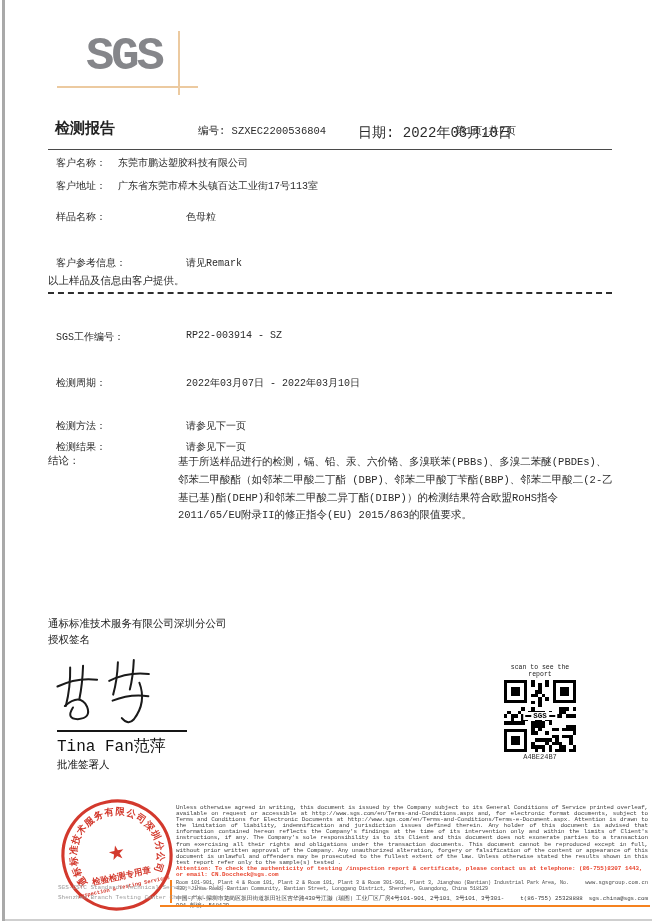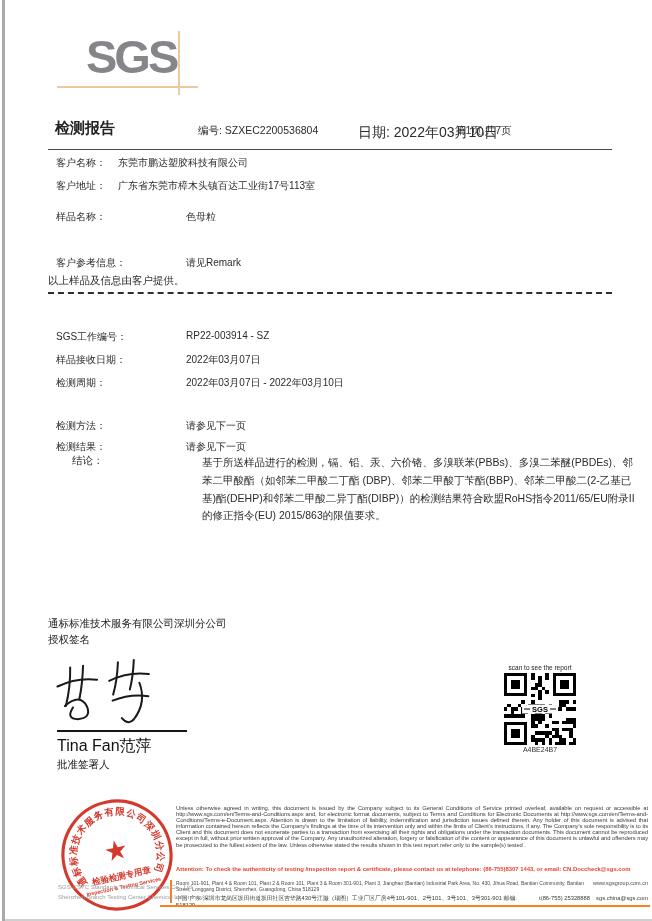--- a/index.html
+++ b/index.html
@@ -1,17 +1,17 @@
 <!DOCTYPE html>
 <html><head>
 <meta charset="utf-8">
 <style>
   html,body{margin:0;padding:0;background:#ffffff;}
   .page{position:relative;width:652px;height:921px;background:#fff;overflow:hidden;
-        font-family:Liberation Sans, sans-serif;color:#2b2b2b;}
+        font-family:Liberation Mono, monospace;color:#2b2b2b;}
   .edge-left{position:absolute;left:2px;top:0;width:3px;height:921px;background:#a9a9a9;}
   .edge-bottom{position:absolute;left:5px;right:0;bottom:0;height:2px;background:#cfcfcf;}
 
   
   .logo-text{position:absolute;left:86px;top:33px;font-size:47px;font-weight:bold;
              color:#85868a;letter-spacing:-3px;line-height:1;}
   .logo-hline{position:absolute;left:57px;top:86px;width:141px;height:2px;background:#eccaa0;}
   .logo-vline{position:absolute;left:178px;top:31px;width:2px;height:64px;background:#eccaa0;}
 
   
@@ -22,21 +22,21 @@
   .hdivider{position:absolute;left:48px;top:149px;width:564px;height:1px;background:#4a4a4a;}
 
   
   .row{position:absolute;left:56px;width:570px;display:flex;font-size:10px;}
   .row .lbl{flex:0 0 auto;}
   .lblw-62 .lbl{width:62px;}
   .lblw-130 .lbl{width:130px;}
   .note{position:absolute;left:48px;top:274px;font-size:10.5px;}
   .dashline{position:absolute;left:48px;top:292px;width:564px;border-top:2px dashed #2e2e2e;}
 
-  .conclusion{position:absolute;left:48px;top:454px;width:566px;display:flex;font-size:10.5px;margin-left:24px;}
+  .conclusion{position:absolute;left:48px;top:454px;width:566px;display:flex;font-size:10.5px;}
   .conclusion .lbl{width:130px;flex:0 0 auto;}
   .conclusion .val{width:436px;line-height:17.8px;text-align:left;}
 
   
   .sig-company{position:absolute;left:48px;top:617px;font-size:10.5px;color:#222;}
   .sig-auth{position:absolute;left:48px;top:633px;font-size:10.5px;color:#222;}
   .sig-svg{position:absolute;left:52px;top:656px;}
   .sig-line{position:absolute;left:57px;top:730px;width:130px;height:2px;background:#161616;}
   .sig-name{position:absolute;left:57px;top:736px;font-size:16px;color:#111;}
   .sig-title{position:absolute;left:57px;top:758px;font-size:10.5px;color:#111;}
@@ -110,24 +110,20 @@
   <div class="row lblw-130" style="top:256px">
     <span class="lbl">客户参考信息：</span>
     <span class="val">请见Remark</span>
   </div>
   <div class="note">以上样品及信息由客户提供。</div>
   <div class="dashline"></div>
 
   <div class="row lblw-130" style="top:330px">
     <span class="lbl">SGS工作编号：</span>
     <span class="val">RP22-003914 - SZ</span>
-  </div>
-  <div class="row lblw-130" style="top:353px">
-    <span class="lbl">样品接收日期：</span>
-    <span class="val">2022年03月07日</span>
   </div>
   <div class="row lblw-130" style="top:376px">
     <span class="lbl">检测周期：</span>
     <span class="val">2022年03月07日 - 2022年03月10日</span>
   </div>
   <div class="row lblw-130" style="top:419px">
     <span class="lbl">检测方法：</span>
     <span class="val">请参见下一页</span>
   </div>
   <div class="row lblw-130" style="top:440px">

